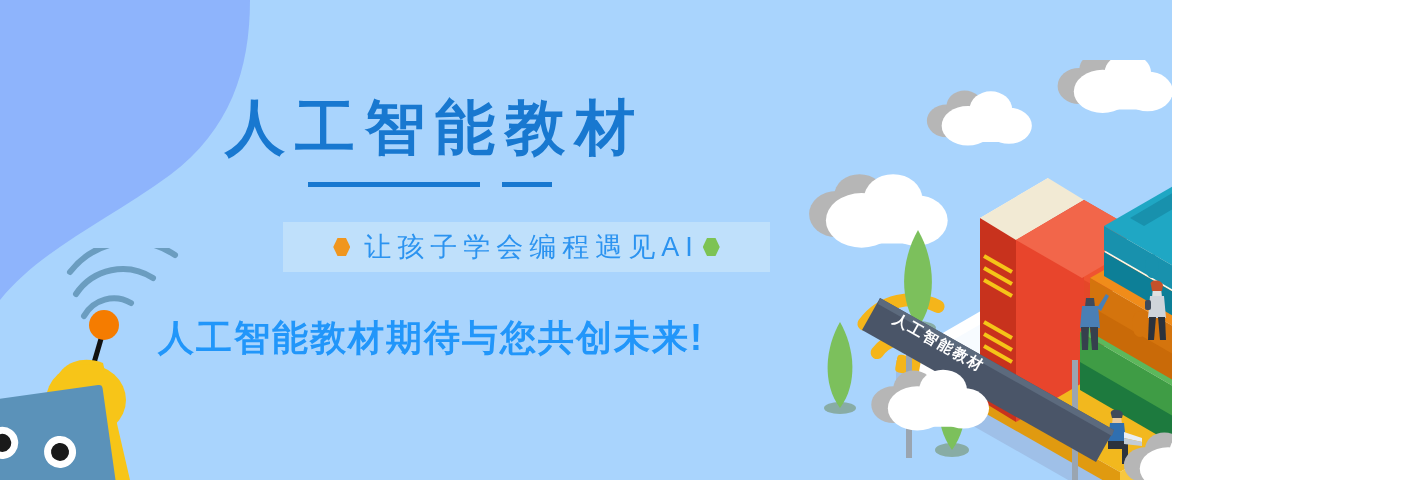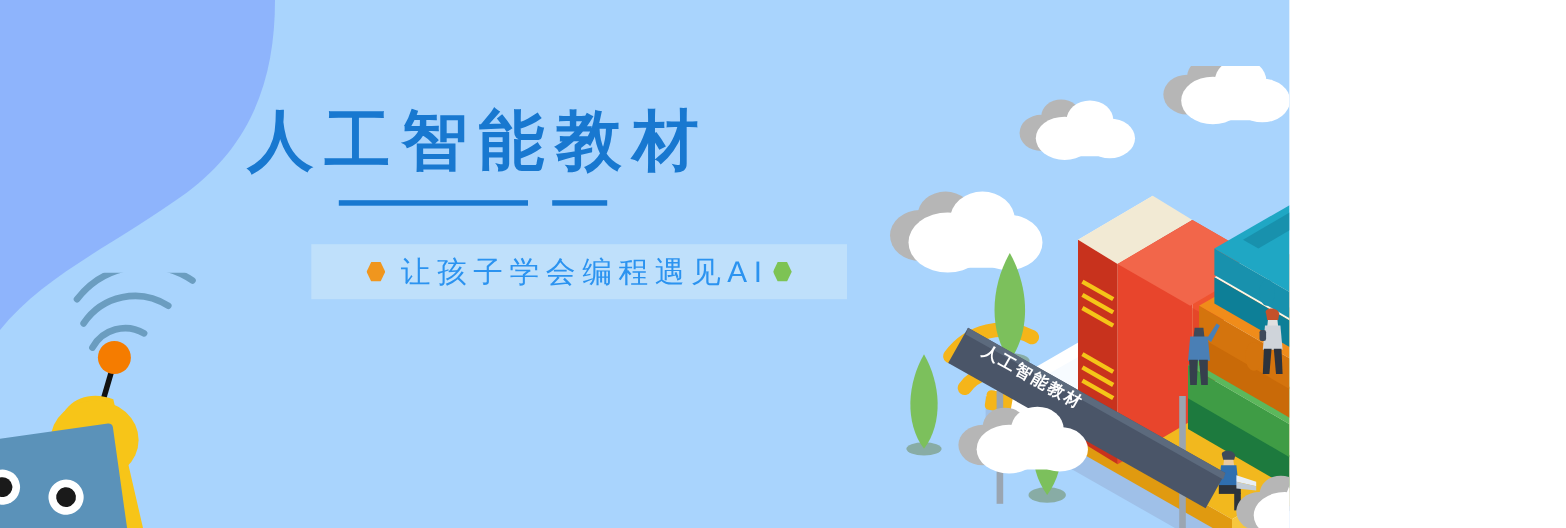--- a/index.html
+++ b/index.html
@@ -132,20 +132,21 @@
       <i class="long"></i>
       <i class="short"></i>
     </div>
 
     <div class="sub-band">
       <span class="hexa orange"></span>
       <span class="sub-text">让孩子学会编程遇见AI</span>
       <span class="hexa green"></span>
     </div>
 
+    <div class="tagline">人工智能教材期待与您共创未来!</div>
   </div>
 
   <svg class="robot" viewBox="0 0 190 232">
     <g fill="none" stroke="#6b9dc0" stroke-width="6" stroke-linecap="round">
       <path d="M84,68 A34,34 0 0 1 131,55"></path>
       <path d="M76,46 A56,56 0 0 1 153,30"></path>
       <path d="M70,24 A78,78 0 0 1 175,7"></path>
     </g>
     <line x1="89" y1="132" x2="103" y2="84" stroke="#111111" stroke-width="5"></line>
     <circle cx="104" cy="77" r="15" fill="#f57c00"></circle>

